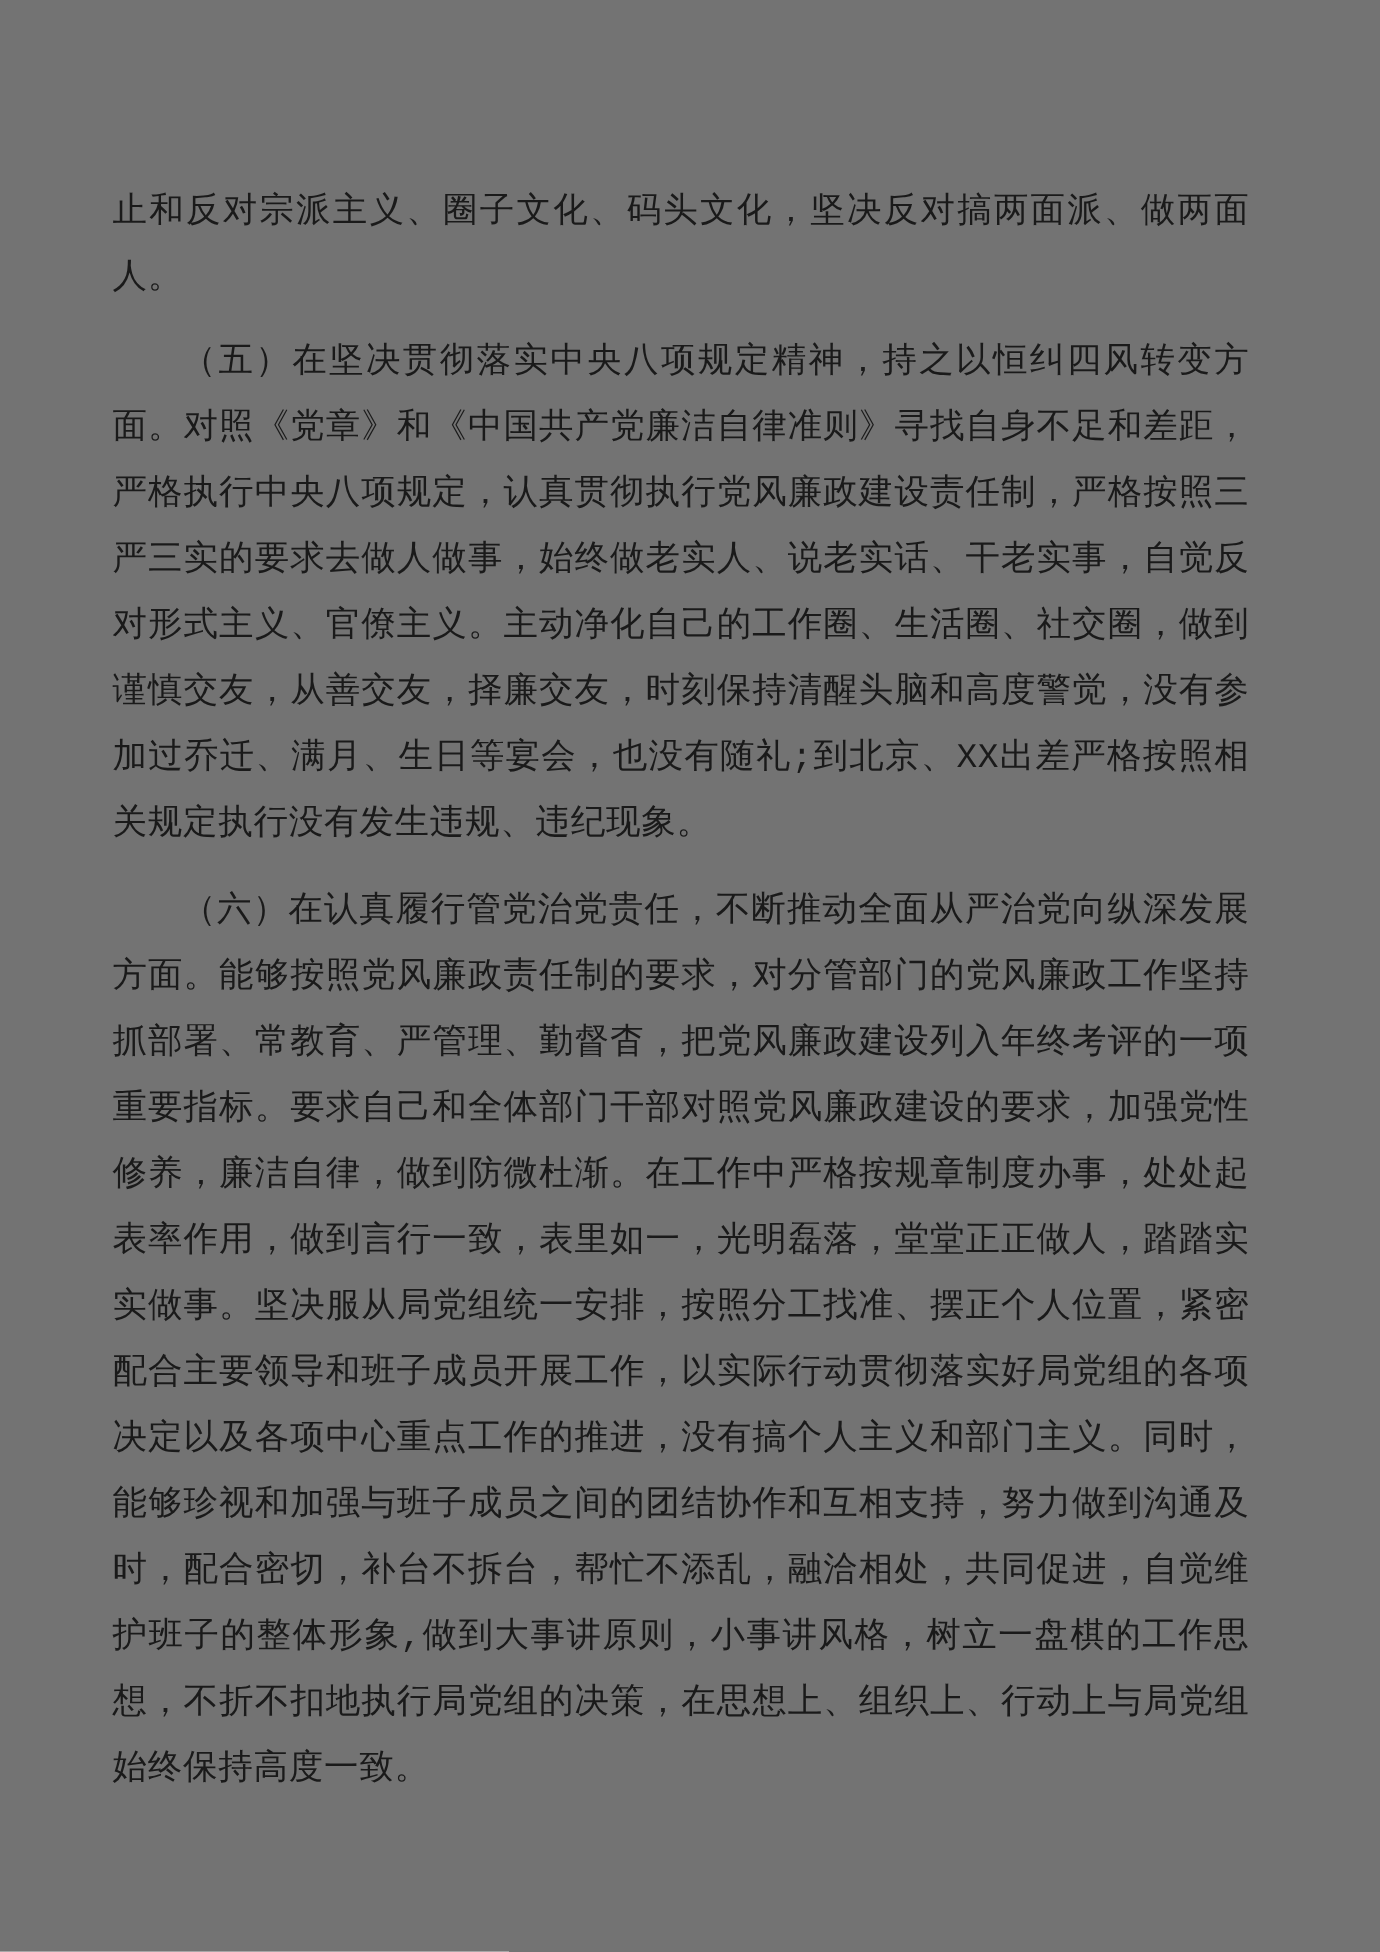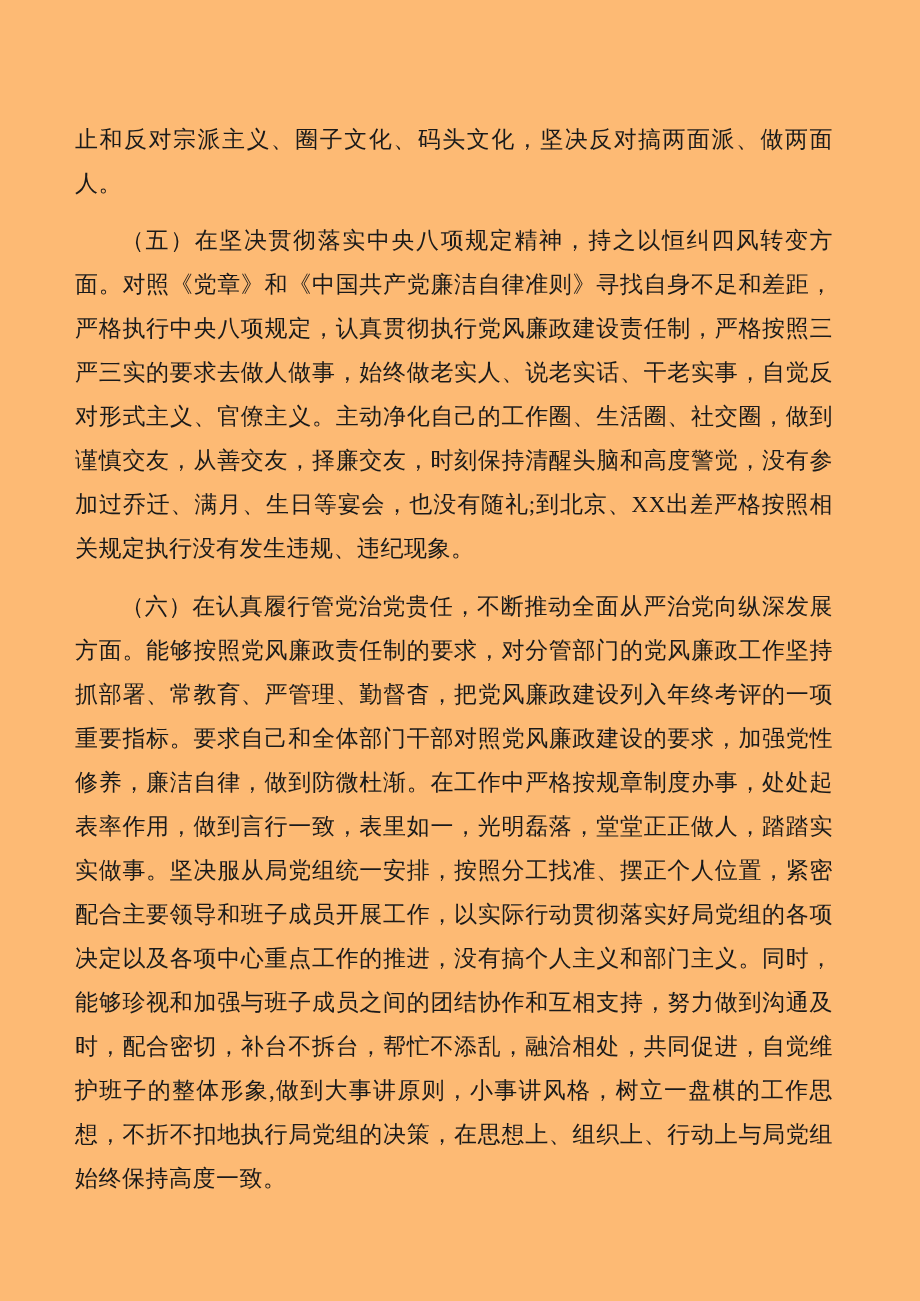--- a/index.html
+++ b/index.html
@@ -10,35 +10,36 @@
   body {
     width: 920px;
     height: 1301px;
     overflow: hidden;
   }
   .page {
     box-sizing: border-box;
     width: 920px;
     height: 1301px;
     padding: 118px 87px 0 75px;
-    background: #fdba74;
+    background: #737373;
   }
   .para {
     margin: 0;
     font-family: "Liberation Serif", "DejaVu Serif", serif;
     font-size: 23px;
     line-height: 44px;
     color: #1a1a1a;
     text-align: justify;
     text-justify: inter-ideograph;
     word-break: break-all;
     letter-spacing: 0.5px;
   }
   .para.indent {
     text-indent: 2em;
+    font-family: Liberation Mono, monospace;
   }
   .para + .para {
     margin-top: 13px;
   }
   .para.sec6 {
     margin-top: 14px;
   }
   .para.heading {
     margin-top: 8px;
   }

